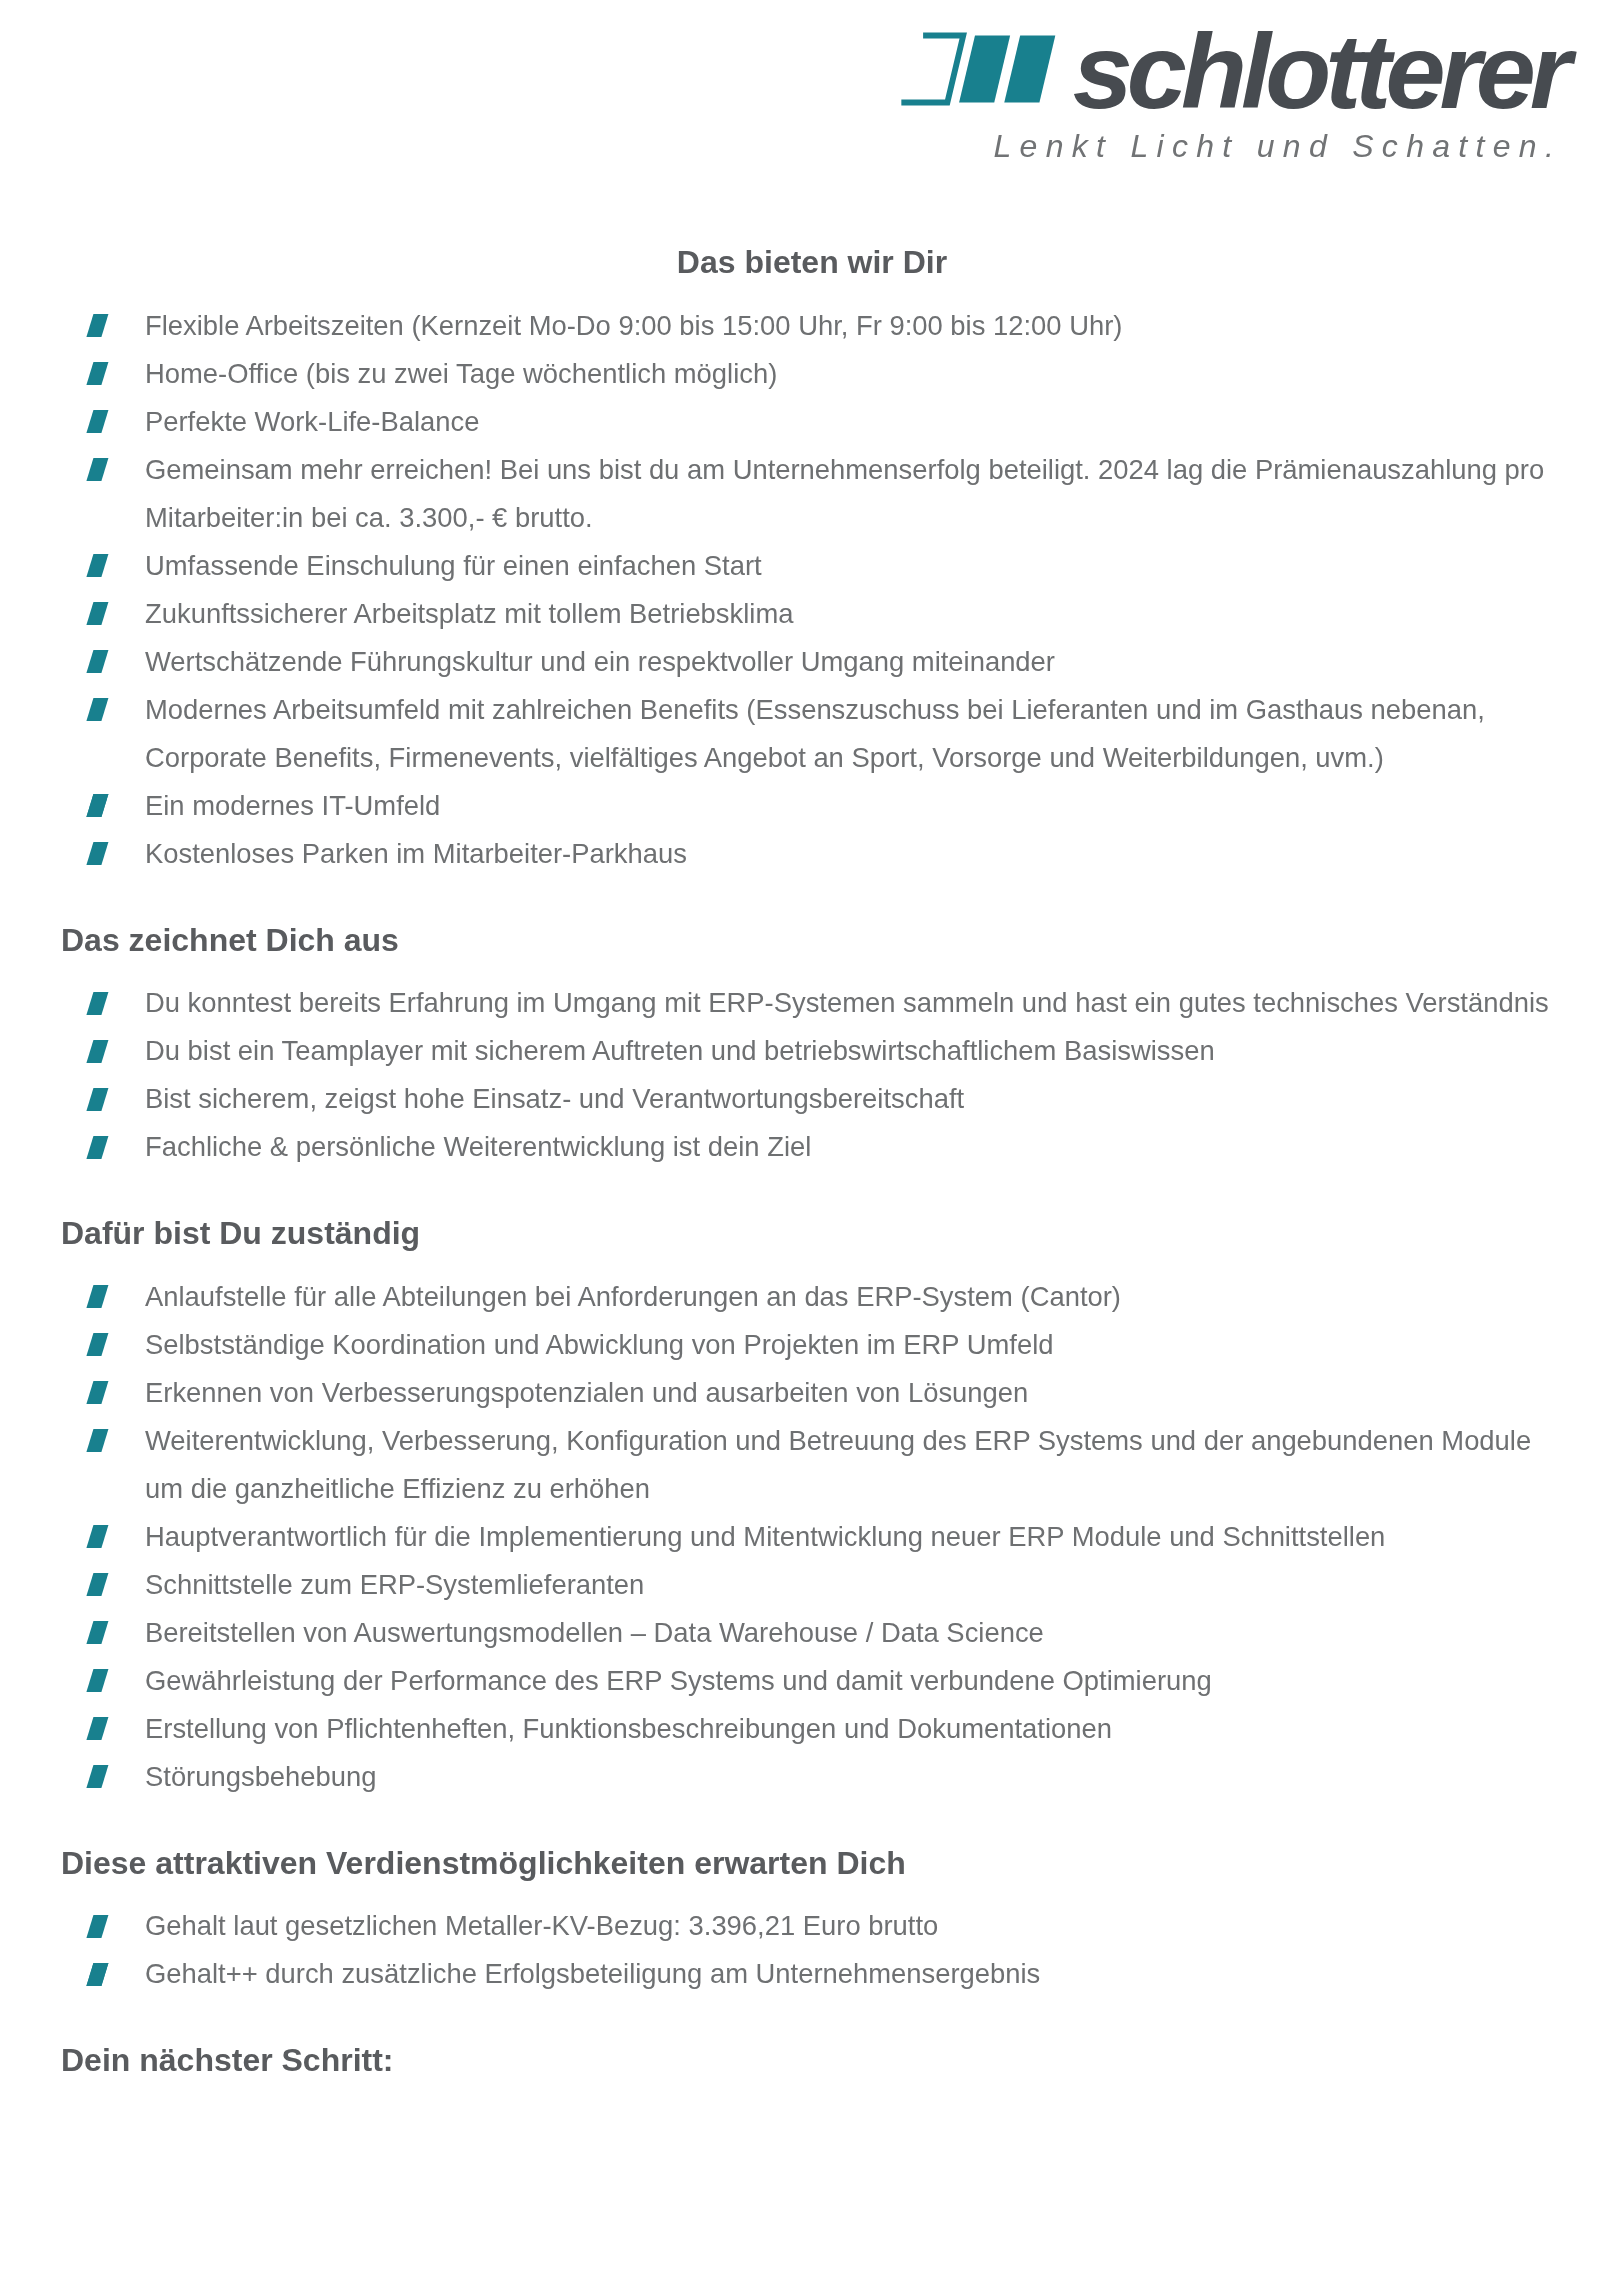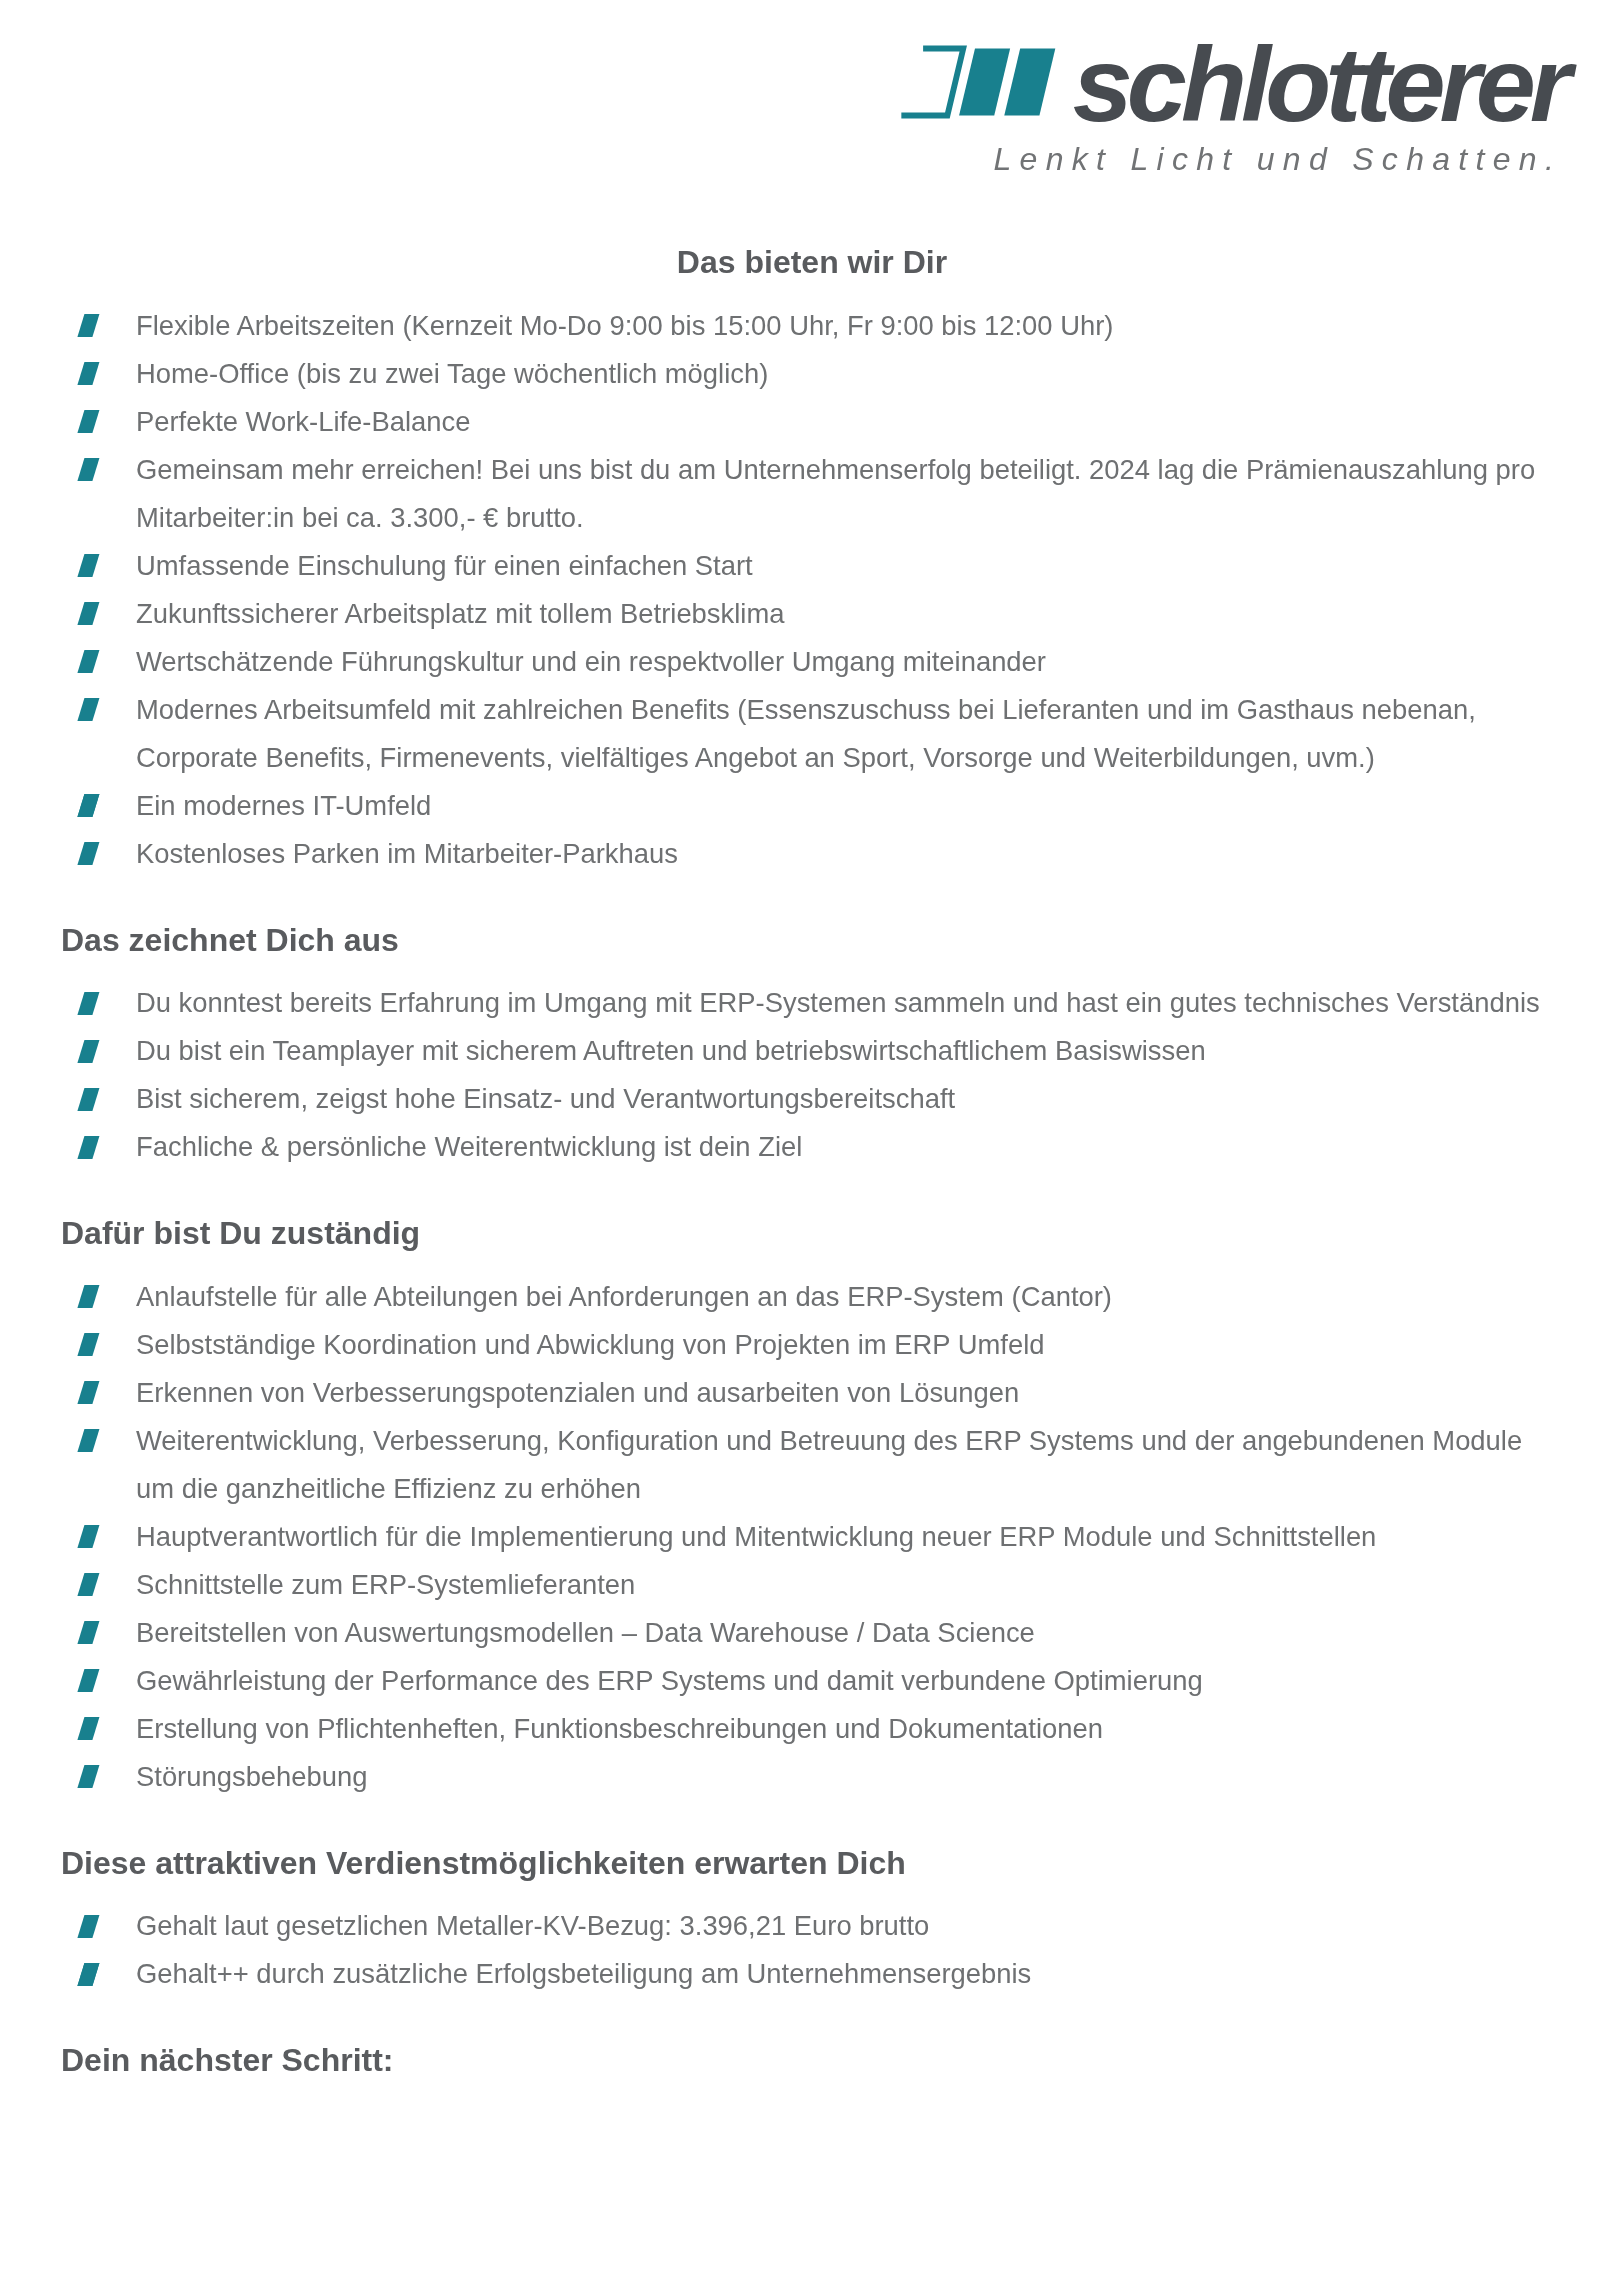--- a/index.html
+++ b/index.html
@@ -16,21 +16,21 @@
     width:1621px;height:2293px;
     background:var(--background);
     font-family:"Liberation Sans", sans-serif;
     position:relative;
     overflow:hidden;
   }
   .page{position:absolute;inset:0;}
 
   
   .logo-wrap{
-    position:absolute;top:43px;right:55px;
+    position:absolute;top:30px;right:55px;
     display:flex;flex-direction:column;align-items:flex-end;
   }
   .logo-row{display:flex;align-items:flex-end;gap:15.7px;}
   .logo-icon-svg{display:block;margin-bottom:5.9px;}
   .brand{
     font-size:108px;
     line-height:84px;
     font-weight:bold;
     font-style:italic;
     letter-spacing:-5.9px;
@@ -53,21 +53,21 @@
     position:absolute;left:61px;top:243px;width:1502px;
   }
   .section-heading{
     font-size:32px;
     line-height:39px;
     font-weight:bold;
     color:var(--heading-text);
     margin:43px 0 19.6px 0;
   }
   .section:first-child .section-heading{margin-top:0;text-align:center;}
-  .items{list-style:none;margin:3px;padding:0;}
+  .items{list-style:none;margin:12px;padding:0;}
   .item{
     position:relative;
     padding-left:72px;
     font-size:27.4px;
     line-height:48px;
     color:var(--body-text);
   }
   .bullet{
     position:absolute;
     left:16.7px;top:12.7px;

